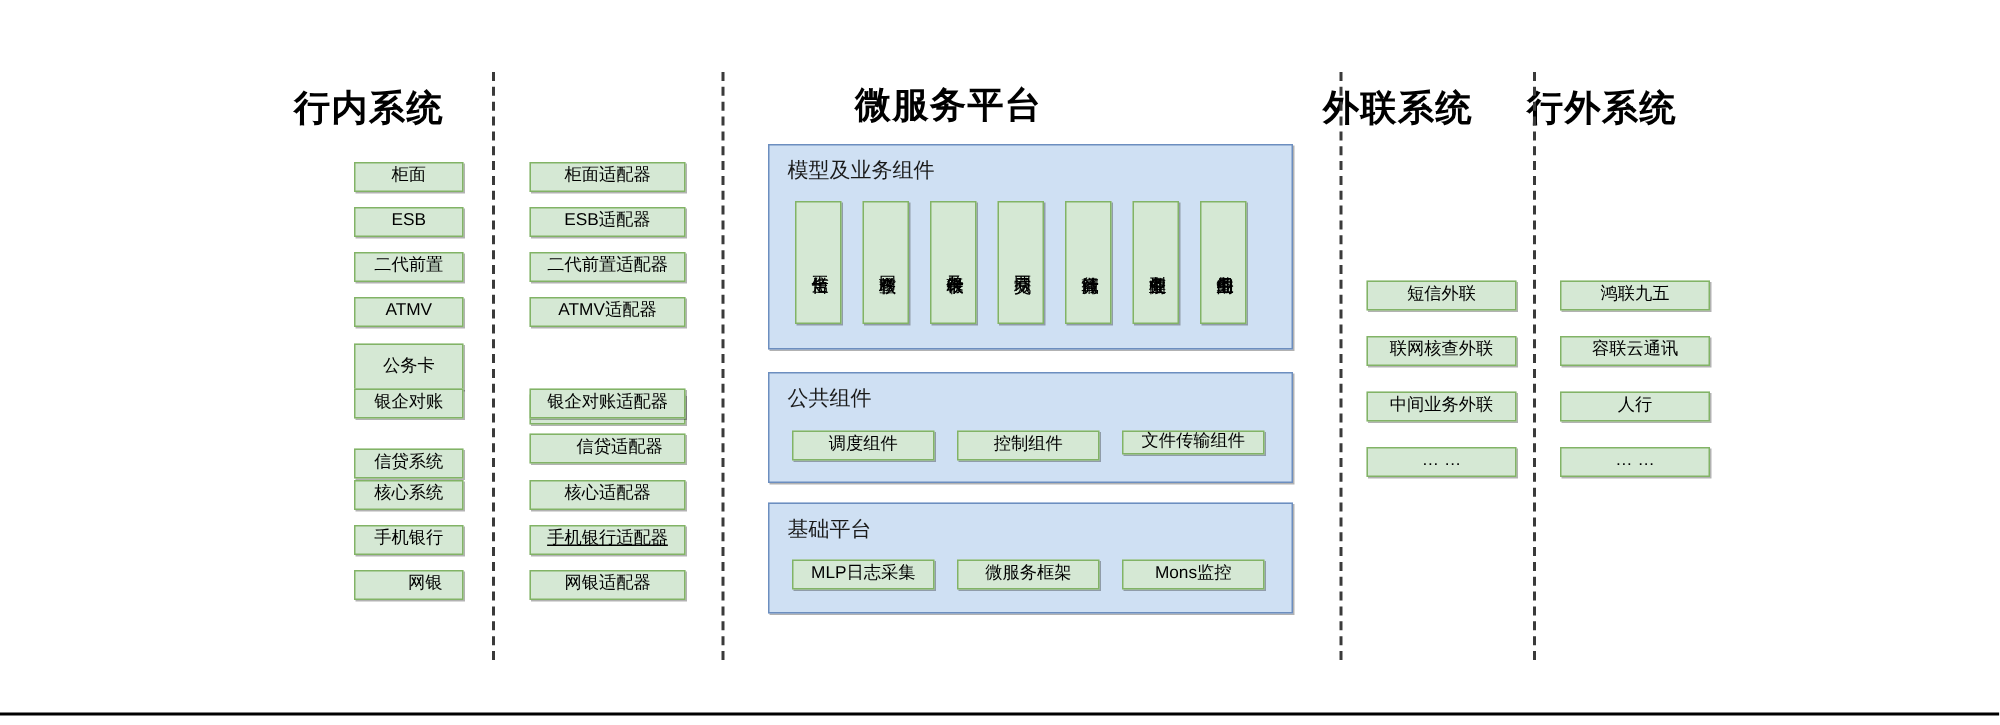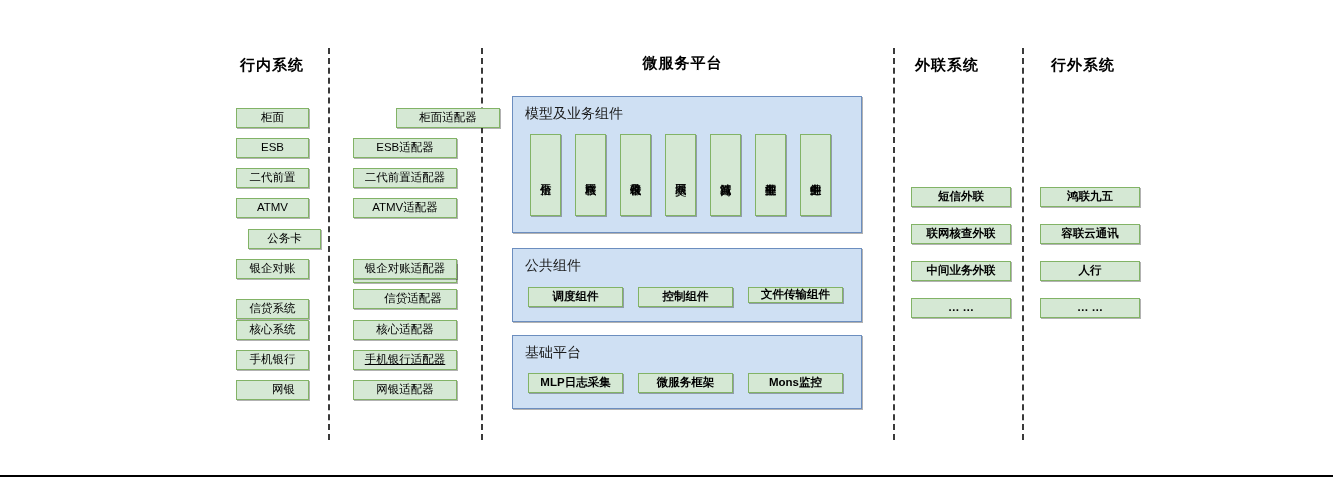--- a/index.html
+++ b/index.html
@@ -15,24 +15,23 @@
     position: relative;
     width: 1333px;
     height: 483px;
     background: #ffffff;
     overflow: hidden;
   }
 
   
   .col-title {
     position: absolute;
-    font-size: 15px;
+    font-size: 24px;
     font-weight: bold;
     color: #000000;
-    text-align: center;
     white-space: nowrap;
     letter-spacing: 1px;
   }
 
   
   .vdash {
     position: absolute;
     top: 48px;
     height: 392px;
     width: 0;
@@ -47,21 +46,21 @@
     box-sizing: border-box;
     font-size: 11.5px;
     color: #000000;
     display: flex;
     align-items: center;
     justify-content: center;
     text-align: center;
     line-height: 1.15;
     box-shadow: 1px 1px 0 rgba(0,0,0,0.30);
   }
-  .gbox.bold { font-weight: bold; }
+  .gbox.bold { font-weight: normal; }
 
   
   .gbox.vert {
     writing-mode: vertical-rl;
     text-orientation: upright;
     letter-spacing: 0px;
     font-size: 11.5px;
     line-height: 1.1;
   }
 
@@ -115,40 +114,40 @@
     </div>
   <div class="gbox" style="left:236px; top:138px;  width:73px; height:20px;">
       <span>ESB</span>
     </div>
   <div class="gbox" style="left:236px; top:168px;  width:73px; height:20px;">
       <span>二代前置</span>
     </div>
   <div class="gbox" style="left:236px; top:198px;  width:73px; height:20px;">
       <span>ATMV</span>
     </div>
-  <div class="gbox" style="left:248px; top:229px;  width:73px; height:20px;">
+  <div class="gbox" style="left:236px; top:229px;  width:73px; height:31px;">
       <span>公务卡</span>
     </div>
   <div class="gbox" style="left:236px; top:259px;  width:73px; height:20px;">
       <span>银企对账</span>
     </div>
   <div class="gbox" style="left:236px; top:289px;  width:73px; height:20px;margin-top:10px;">
       <span>信贷系统</span>
     </div>
   <div class="gbox" style="left:236px; top:320px;  width:73px; height:20px;">
       <span>核心系统</span>
     </div>
   <div class="gbox" style="left:236px; top:350px;  width:73px; height:20px;">
       <span>手机银行</span>
     </div>
   <div class="gbox" style="left:236px; top:380px;  width:73px; height:20px;padding-left:22px;">
       <span>网银</span>
     </div>
 
-  <div class="gbox" style="left:353px; top:108px; width:104px; height:20px;margin-left:43px;">
+  <div class="gbox" style="left:353px; top:108px; width:104px; height:20px;">
       <span>柜面适配器</span>
     </div>
   <div class="gbox" style="left:353px; top:138px; width:104px; height:20px;">
       <span>ESB适配器</span>
     </div>
   <div class="gbox" style="left:353px; top:168px; width:104px; height:20px;">
       <span>二代前置适配器</span>
     </div>
   <div class="gbox" style="left:353px; top:198px; width:104px; height:20px;">
       <span>ATMV适配器</span>

